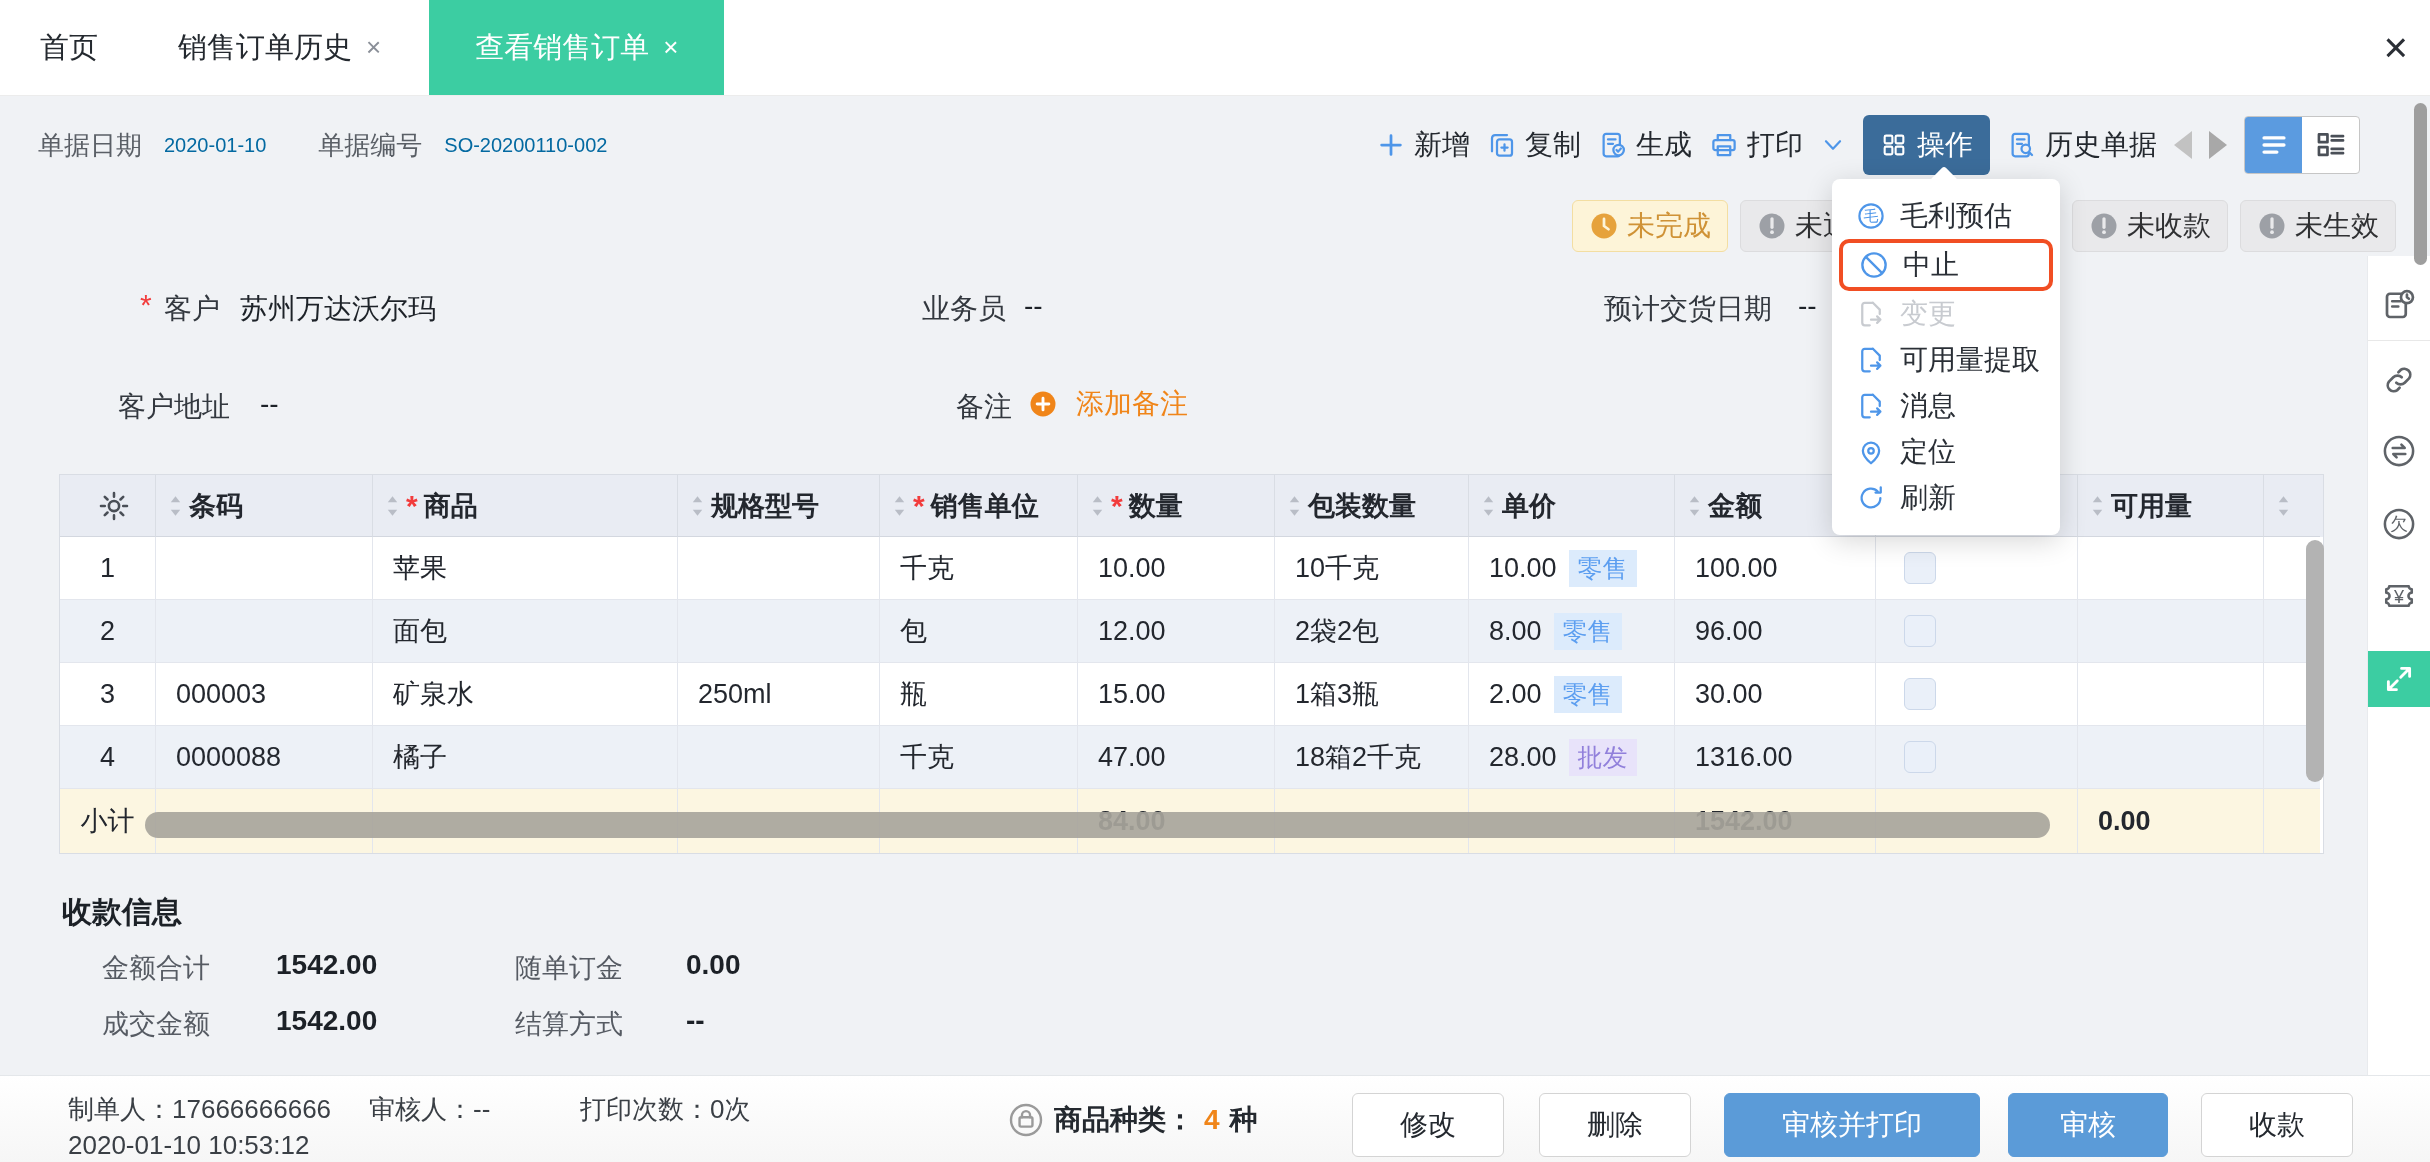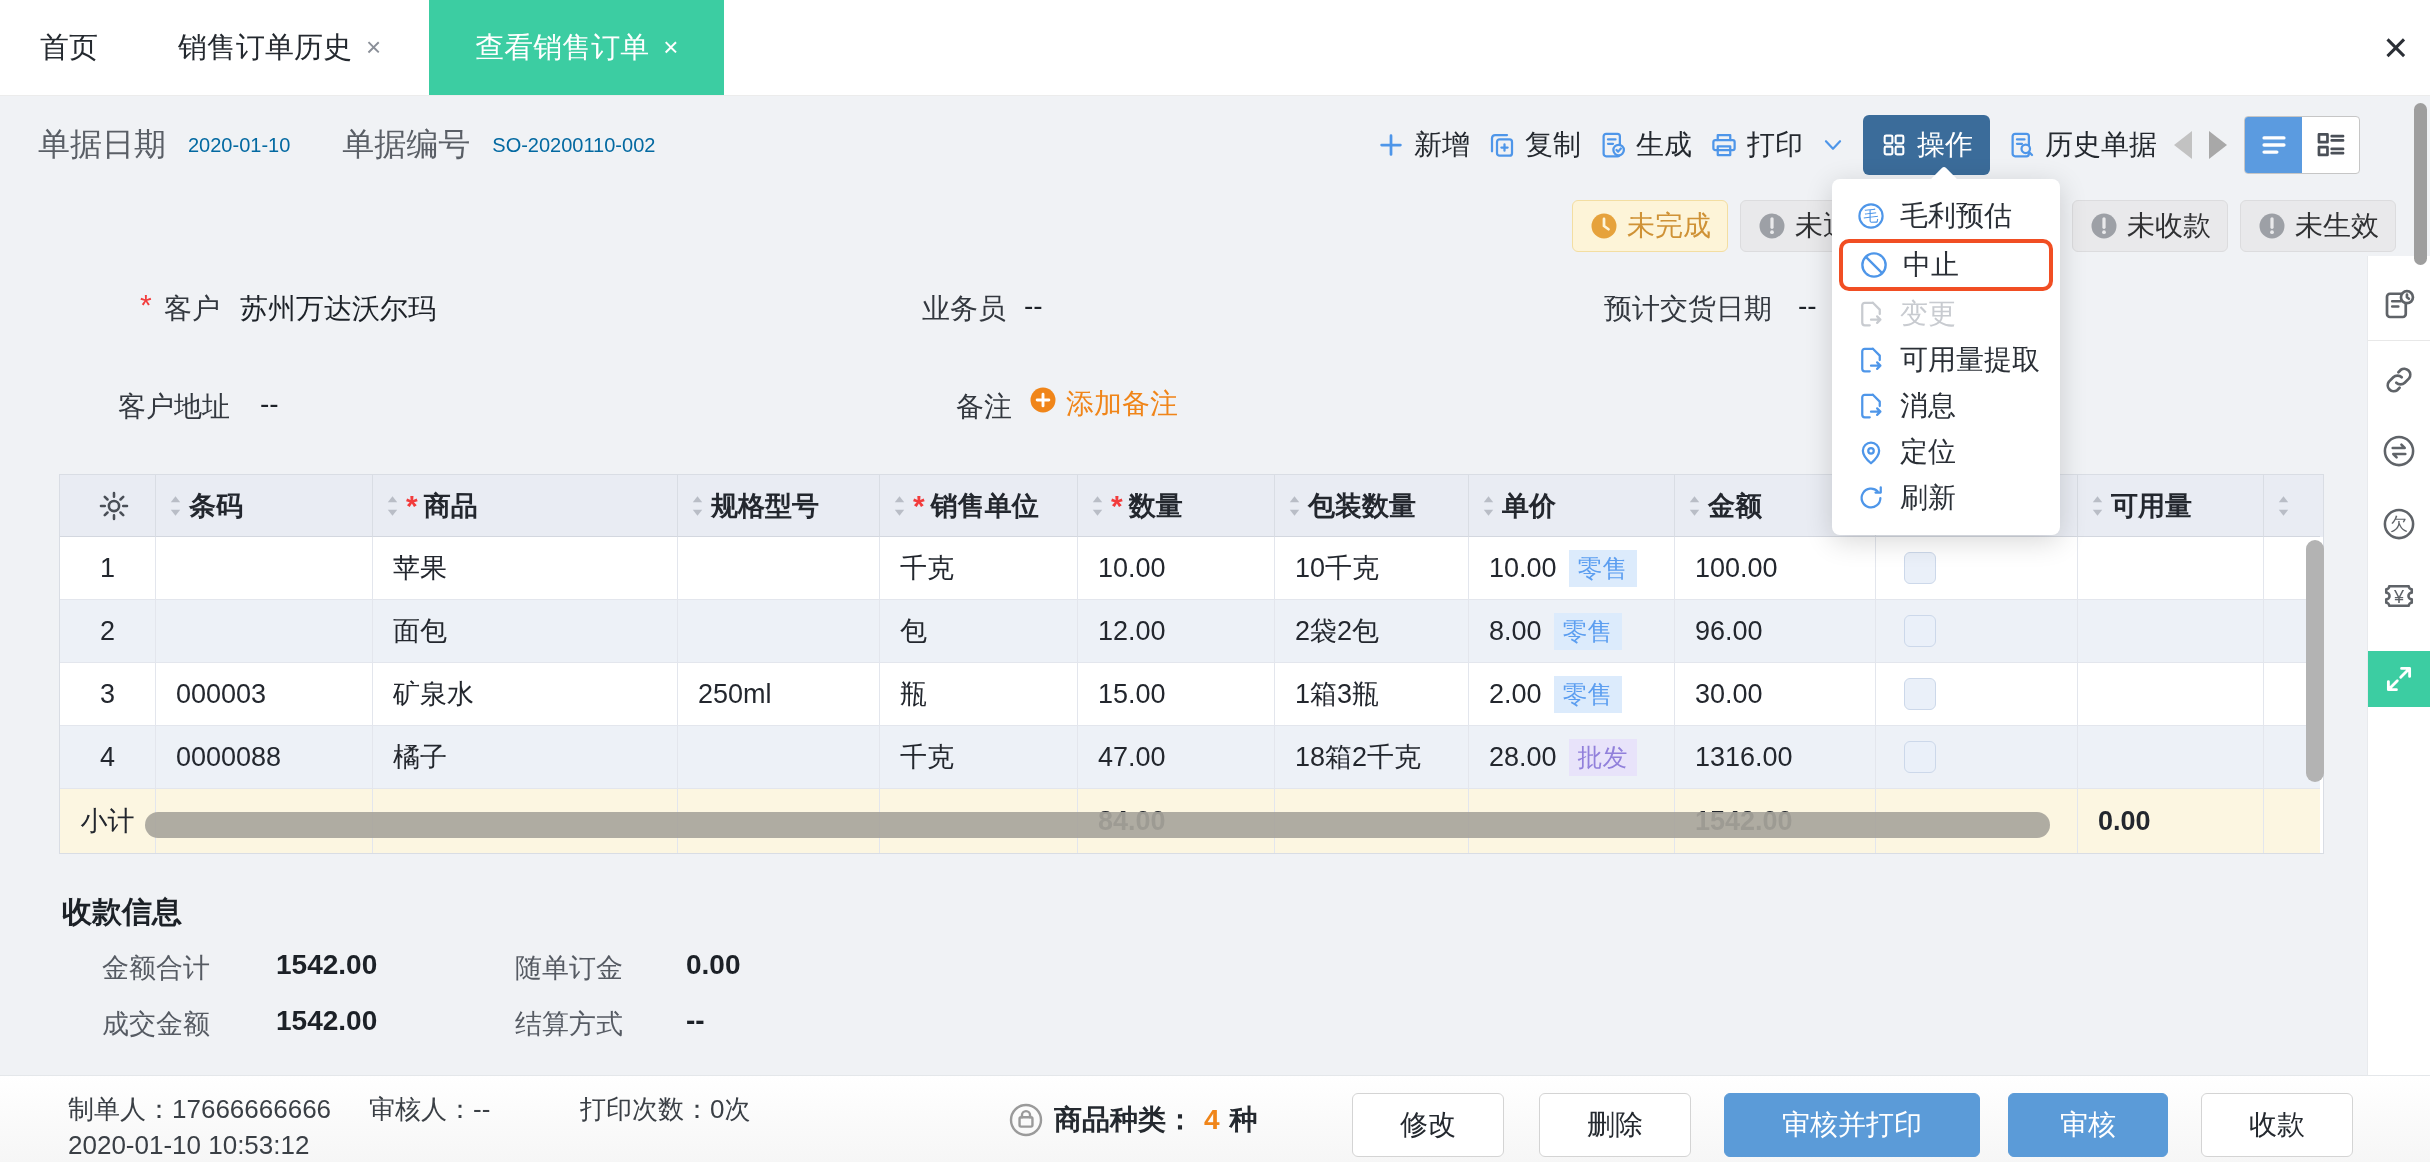--- a/index.html
+++ b/index.html
@@ -19,21 +19,21 @@
   .tabbar{position:absolute;left:0;top:0;width:2430px;height:95px;background:#fff;border-bottom:1px solid #ececec;display:flex;align-items:stretch;}
   .tab{display:flex;align-items:center;gap:14px;padding:0 40px;font-size:29px;color:#24292f;cursor:default;}
   .tab .tab-close{font-size:26px;color:#8a8f98;}
   .tab.active{background:var(--accent-teal);color:#fff;padding:0 46px;margin-left:8px;}
   .tab.active .tab-close{color:#fff;}
   .close-all{position:absolute;right:22px;top:0;height:95px;display:flex;align-items:center;font-size:42px;color:#2b2f36;}
 
   
   .doc-header{position:absolute;left:0;top:95px;width:2430px;height:100px;}
   .dh-left{position:absolute;left:38px;top:0;height:100%;display:flex;align-items:center;}
-  .dh-label{font-size:32px;color:#5a5f66;}
+  .dh-label{font-size:26px;color:#5a5f66;}
   .dh-value{font-size:20px;color:#0369a1;margin-left:22px;}
   .dh-gap{width:52px;}
   .toolbar{position:absolute;right:70px;top:0;height:100%;display:flex;align-items:center;gap:17px;}
   .tbtn{display:flex;align-items:center;gap:8px;font-size:28px;color:#24292f;}
   .tbtn .icon{width:30px;height:30px;color:var(--primary-blue);}
   .chev{width:26px;height:26px;color:var(--primary-blue);}
   .action-btn{display:flex;align-items:center;gap:9px;background:var(--action-btn-bg);color:#fff;font-size:28px;border-radius:6px;padding:11px 17px;}
   .action-btn .icon{width:28px;height:28px;color:#fff;}
   .nav-arrow{width:0;height:0;border-top:14px solid transparent;border-bottom:14px solid transparent;}
   .nav-arrow.prev{border-right:18px solid #c2c2c2;}
@@ -50,21 +50,21 @@
   .badge{position:absolute;top:0;height:52px;display:flex;align-items:center;gap:8px;padding:0 16px;border-radius:6px;font-size:28px;box-sizing:border-box;}
   .badge .icon{width:30px;height:30px;}
   .badge.warning{background:#fdf4d8;border:1px solid #f3dea2;color:#cf9236;}
   .badge.default{background:#e9e9eb;border:1px solid #dcdcde;color:#303133;}
 
   
   .fitem{position:absolute;font-size:28px;}
   .flabel{color:#33383f;}
   .fvalue{color:#1d2228;}
   .req-star{color:#f23c3c;font-size:30px;}
-  .add-remark{display:flex;align-items:flex-start;gap:8px;color:var(--link-orange);}
+  .add-remark{display:flex;align-items:center;gap:18px;color:var(--link-orange);}
   .add-remark .icon{width:30px;height:30px;}
 
   
   .items-table{position:absolute;left:59px;top:474px;width:2263px;z-index:1;background:#fff;border:1px solid #d9dde4;box-sizing:content-box;}
   .trow{display:grid;grid-template-columns:96px 217px 305px 202px 198px 197px 194px 206px 201px 202px 186px 56px;}
   .trow .cell{display:flex;align-items:center;border-right:1px solid #e3e6ed;border-bottom:1px solid #e3e6ed;padding-left:20px;font-size:27px;color:#23272e;box-sizing:border-box;overflow:hidden;white-space:nowrap;}
   .trow .cell:last-child{border-right:none;}
   .trow.thead{height:62px;background:#e9ecf3;}
   .trow.thead .cell{font-weight:bold;color:#23272e;gap:6px;padding-left:12px;border-right-color:#d9dde4;border-bottom-color:#d3d7df;}
   .trow.tbody{height:63px;}

